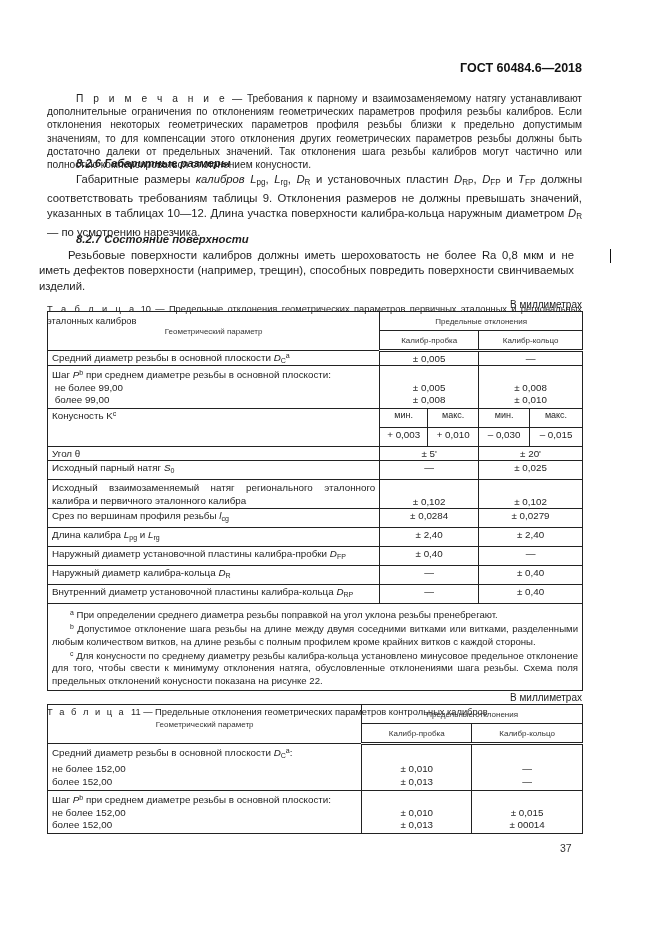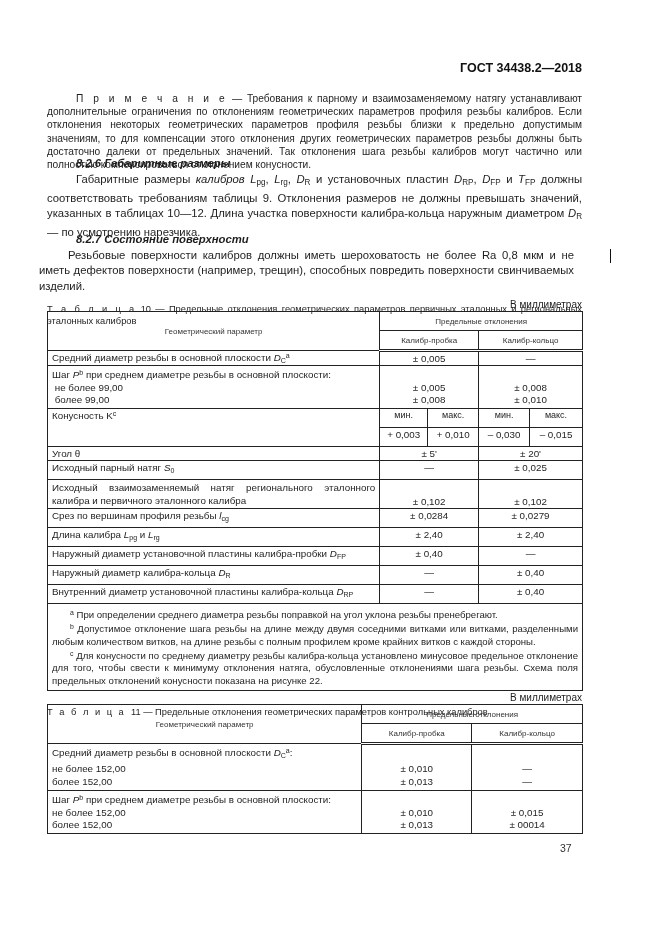--- a/index.html
+++ b/index.html
@@ -23,21 +23,21 @@
   .head td { font-size: 8px; color: #333; vertical-align: middle; text-align: center; }
   .dbl td { border-bottom: 3px double #222; }
   .foot { font-size: 9.6px; line-height: 12.3px; text-align: justify; padding: 3px 4px 3px 4px; }
   .fn { text-indent: 18px; }
   .pg { left: 560px; top: 842px; width: 22px; text-align: left; font-size: 10.5px; color: #333; }
   .cursor { left: 610px; top: 249px; width: 1px; height: 14px; background: #111; }
 </style>
 </head>
 <body>
 
-<div class="abs hdr">ГОСТ 34438.2—2018</div>
+<div class="abs hdr">ГОСТ 60484.6—2018</div>
 
 <div class="abs para" style="left:47px; top:92px; width:535px; text-indent:29px;">
   <span class="spaced">П р и м е ч а н и е</span><span> — Требования к парному и взаимозаменяемому натягу устанавливают дополнительные ограничения по отклонениям геометрических параметров профиля резьбы калибров. Если отклонения некоторых геометрических параметров профиля резьбы близки к предельно допустимым значениям, то для компенсации этого отклонения других геометрических параметров  резьбы должны быть достаточно далеки от предельных значений. Так отклонения шага резьбы калибров могут частично или полностью компенсироваться отклонением конусности.</span>
 </div>
 
 <div class="abs h" style="left:76px; top:157px;">8.2.6 Габаритные размеры</div>
 <div class="abs body11 indent" style="left:47px; top:172px; width:535px;">
   <span>Габаритные размеры </span><i>калибров</i> <i>L</i><span class="sub">pg</span><span>, </span><i>L</i><span class="sub">rg</span><span>, </span><i>D</i><span class="sub">R</span><span> и установочных пластин </span><i>D</i><span class="sub">RP</span><span>, </span><i>D</i><span class="sub">FP</span><span> и </span><i>T</i><span class="sub">FP</span><span> должны соответствовать требованиям таблицы 9. Отклонения размеров не должны превышать значений, указанных в таблицах 10—12. Длина участка поверхности калибра-кольца наружным диаметром </span><i>D</i><span class="sub">R</span><span> — по усмотрению нарезчика.</span>
 </div>
 

